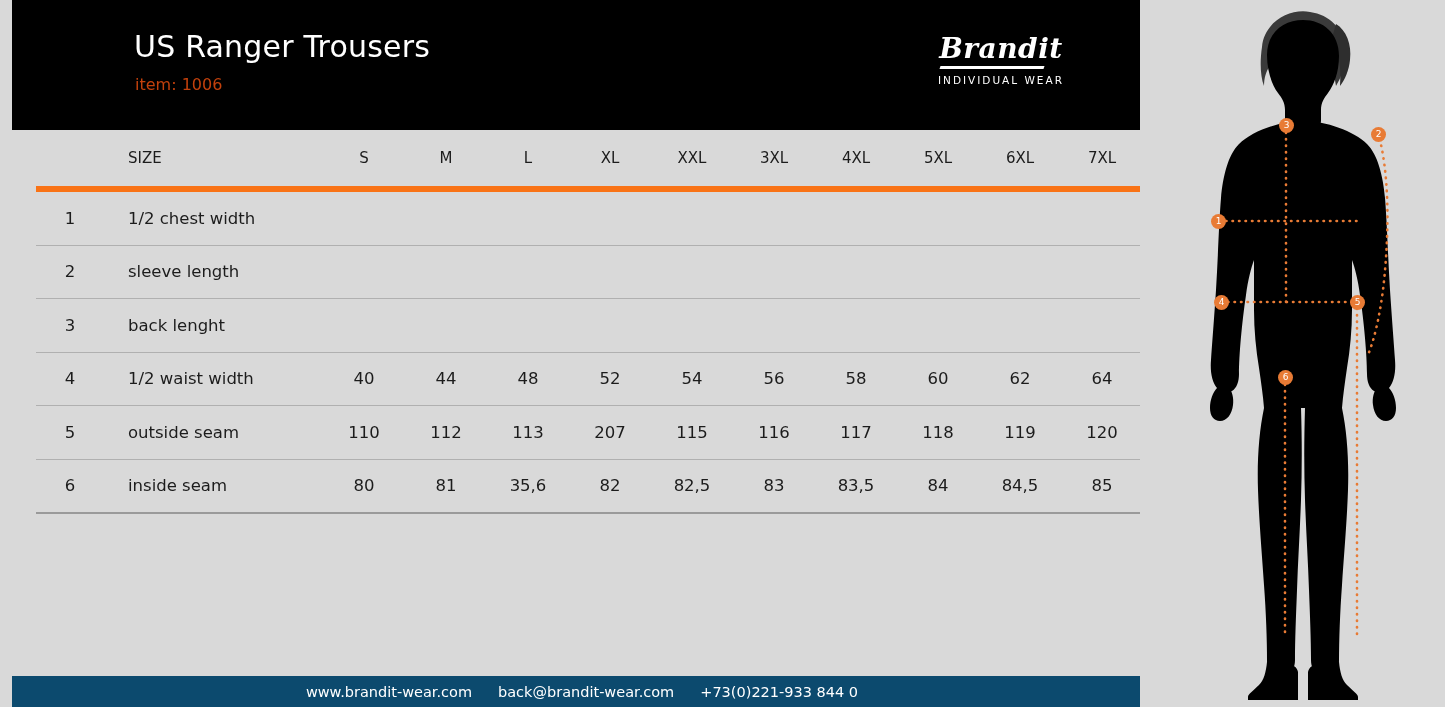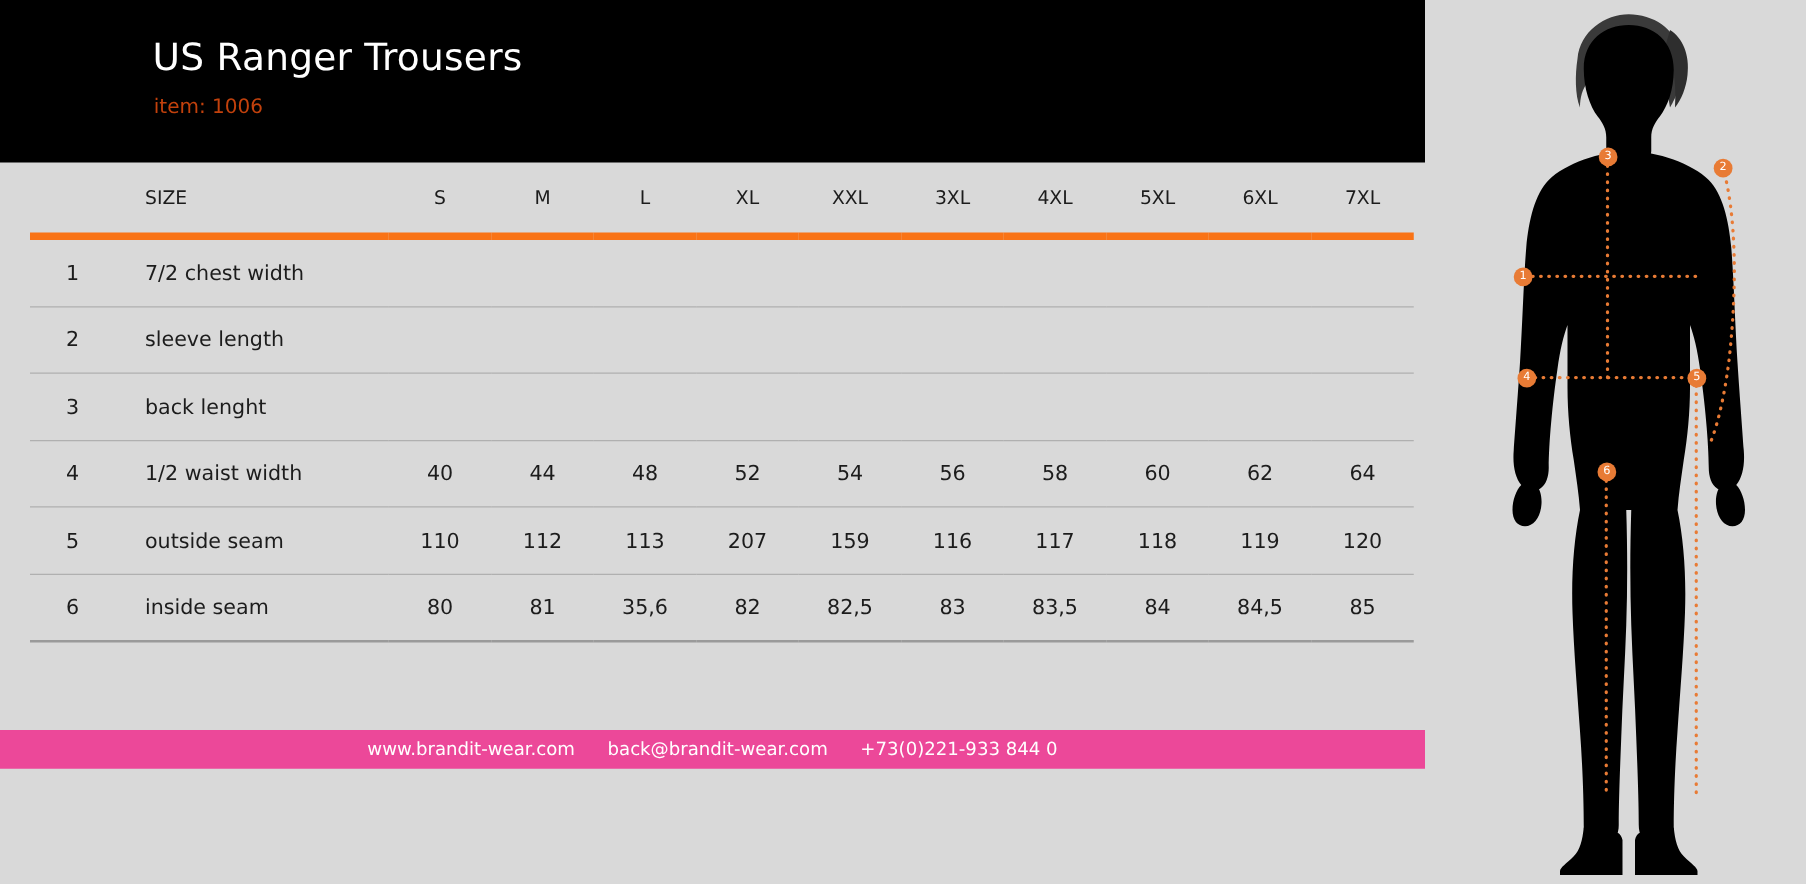--- a/index.html
+++ b/index.html
@@ -16,24 +16,24 @@
   .page {
     position: relative;
     width: 1445px;
     height: 707px;
     background: #d9d9d9;
   }
 
   
   .left-panel {
     position: absolute;
-    left: 0;
+    left: 12px;
     top: 0;
     width: 1140px;
-    height: 615px;
+    height: 707px;
     background: #d9d9d9;
   }
 
   
   .header {
     position: absolute;
     left: 0;
     top: 0;
     width: 1140px;
     height: 130px;
@@ -135,21 +135,21 @@
     font-weight: bold;
   }
 
   
   .footer {
     position: absolute;
     left: 0;
     bottom: 0;
     width: 1140px;
     height: 31px;
-    background: #ec4899;
+    background: #0c4a6e;
     color: #ffffff;
     font-size: 14.5px;
     display: flex;
     align-items: center;
     justify-content: center;
     gap: 26px;
   }
   .footer span { white-space: nowrap; }
 
   
@@ -183,20 +183,25 @@
 </head>
 <body>
 
 <div class="page">
 
   <div class="left-panel">
 
     <div class="header">
       <div class="title">US Ranger Trousers</div>
       <div class="item-no">item: 1006</div>
+      <div class="brand">
+        <div class="brand-name">Brandit</div>
+        <div class="brand-underline"></div>
+        <div class="brand-sub">INDIVIDUAL WEAR</div>
+      </div>
     </div>
 
     <div class="table-wrap">
       <table class="sizes">
         <thead>
           <tr>
             <th class="col-num"></th>
             <th class="col-label">SIZE</th>
             <th class="col-size">S</th>
             <th class="col-size">M</th>
@@ -206,21 +211,21 @@
             <th class="col-size">3XL</th>
             <th class="col-size">4XL</th>
             <th class="col-size">5XL</th>
             <th class="col-size">6XL</th>
             <th class="col-size">7XL</th>
           </tr>
         </thead>
         <tbody>
           <tr>
             <td class="col-num">1</td>
-            <td class="col-label">7/2 chest width</td>
+            <td class="col-label">1/2 chest width</td>
             <td class="col-size"></td>
             <td class="col-size"></td>
             <td class="col-size"></td>
             <td class="col-size"></td>
             <td class="col-size"></td>
             <td class="col-size"></td>
             <td class="col-size"></td>
             <td class="col-size"></td>
             <td class="col-size"></td>
             <td class="col-size"></td>
@@ -267,21 +272,21 @@
             <td class="col-size">62</td>
             <td class="col-size">64</td>
           </tr>
           <tr>
             <td class="col-num">5</td>
             <td class="col-label">outside seam</td>
             <td class="col-size">110</td>
             <td class="col-size">112</td>
             <td class="col-size">113</td>
             <td class="col-size">207</td>
-            <td class="col-size">159</td>
+            <td class="col-size">115</td>
             <td class="col-size">116</td>
             <td class="col-size">117</td>
             <td class="col-size">118</td>
             <td class="col-size">119</td>
             <td class="col-size">120</td>
           </tr>
           <tr>
             <td class="col-num">6</td>
             <td class="col-label">inside seam</td>
             <td class="col-size">80</td>

